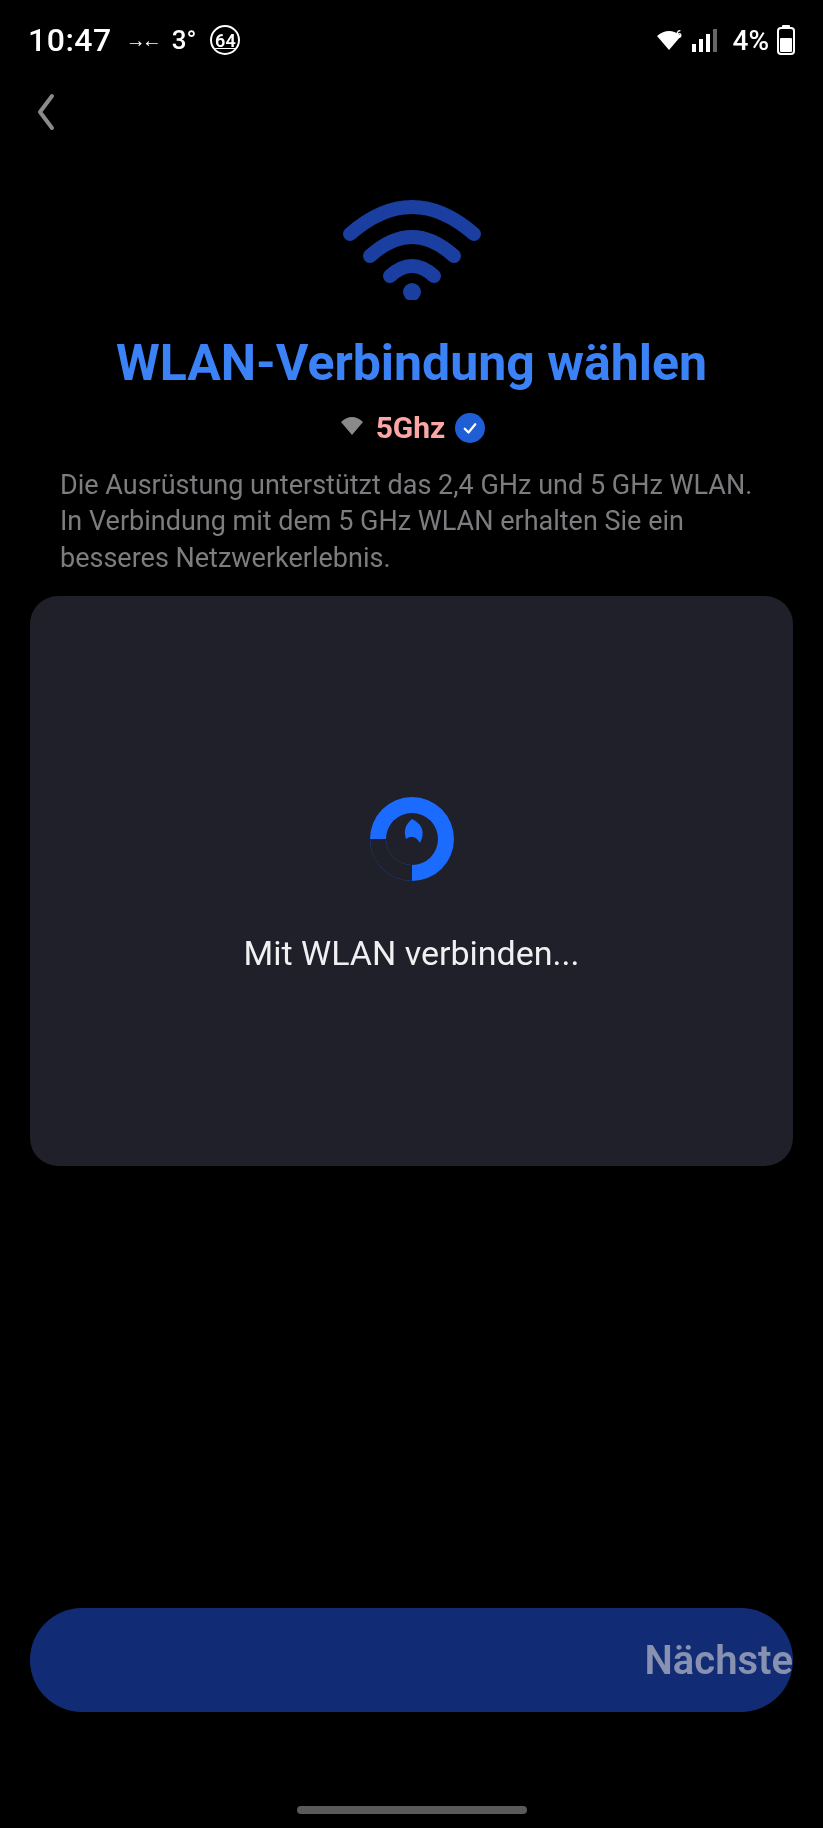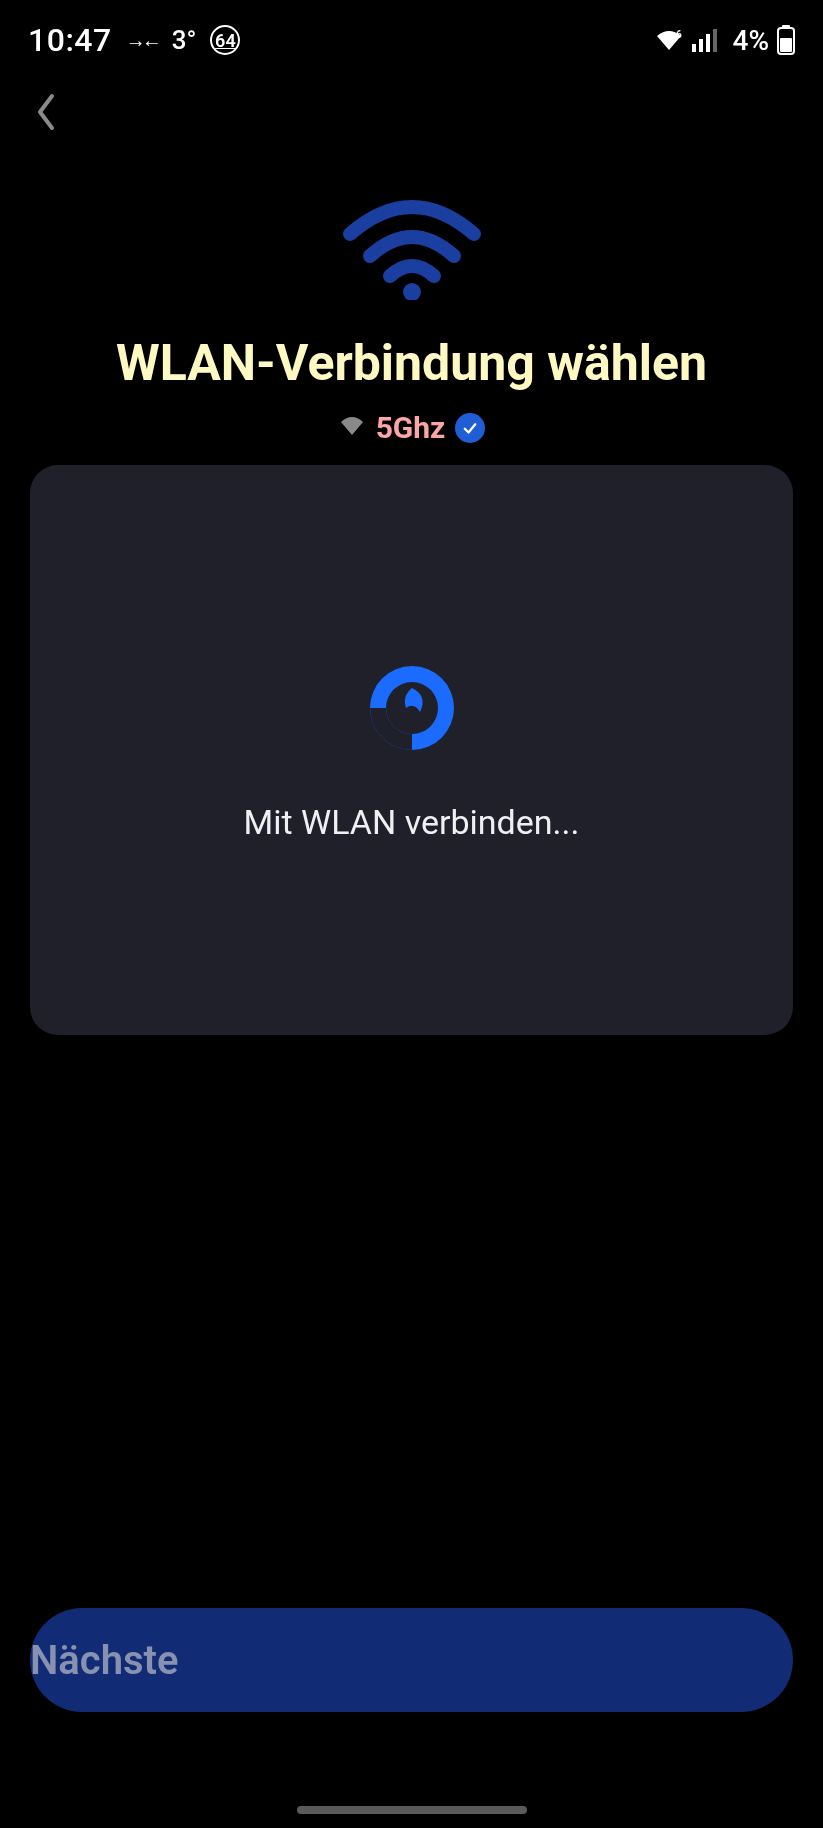--- a/index.html
+++ b/index.html
@@ -16,41 +16,41 @@
   .status-arrows { font-size: 20px; letter-spacing: -4px; }
   .wifi-status svg, .cell-status svg, .batt-status svg { display: block; }
   .batt-pct { font-size: 28px; margin-left: 4px; }
 
   
   .nav-back { position: absolute; top: 90px; left: 24px; width: 44px; height: 44px; display: flex; align-items: center; justify-content: center; color: #8a8a8a; }
 
   
   .hero { padding-top: 130px; text-align: center; }
   .wifi-hero { margin: 0 auto; }
-  .title { font-size: 50px; font-weight: 700; color: #fef9c3; margin-top: 30px; }
+  .title { font-size: 50px; font-weight: 700; color: #3b82f6; margin-top: 30px; }
 
   .bands { display: flex; justify-content: center; gap: 60px; margin-top: 18px; align-items: center; }
   .band { display: flex; align-items: center; gap: 10px; }
   .band-label { font-size: 30px; font-weight: 700; color: #fca5a5; }
   .band-check { width: 30px; height: 30px; border-radius: 50%; display: flex; align-items: center; justify-content: center; }
   .band-check.blue { background: #1f5ed4; }
   .band-check.gray { background: #7a7a7c; }
   .band-check svg { width: 18px; height: 18px; }
   .band-wifi-icon { color: #8a8a8c; }
 
   .desc { font-size: 27px; color: #7d7d80; line-height: 1.35; text-align: left; padding: 22px 60px 0 60px; }
 
   
   .card { margin: 20px 30px 0 30px; background: #1f2029; border-radius: 28px; height: 570px; display: flex; flex-direction: column; align-items: center; justify-content: center; gap: 44px; }
   .spinner { width: 100px; height: 100px; position: relative; }
   .spinner svg { width: 100%; height: 100%; }
   .card-text { font-size: 34px; color: #f0f0f2; }
 
   
-  .primary-btn { position: absolute; left: 30px; right: 30px; bottom: 116px; height: 104px; background: #112c74; border-radius: 52px; display: flex; align-items: center; justify-content: flex-start; font-size: 40px; font-weight: 600; color: #8892b0; }
+  .primary-btn { position: absolute; left: 30px; right: 30px; bottom: 116px; height: 104px; background: #112c74; border-radius: 52px; display: flex; align-items: center; justify-content: flex-end; font-size: 40px; font-weight: 600; color: #8892b0; }
 
   
   .home-indicator { position: absolute; bottom: 14px; left: 50%; transform: translateX(-50%); width: 230px; height: 8px; background: #5a5a5c; border-radius: 4px; }
 </style>
 </head>
 <body>
 
 <div class="screen">
 
   <div class="status-bar">
@@ -111,20 +111,21 @@
         </span>
         <span class="band-label">5Ghz</span>
         <span class="band-check blue">
           <svg viewBox="0 0 24 24">
               <polyline points="5,13 10,18 19,7" fill="none" stroke="#fff" stroke-width="3" stroke-linecap="round" stroke-linejoin="round"></polyline>
             </svg>
         </span>
       </div>
     </div>
 
+    <div class="desc">Die Ausrüstung unterstützt das 2,4 GHz und 5 GHz WLAN. In Verbindung mit dem 5 GHz WLAN erhalten Sie ein besseres Netzwerkerlebnis.</div>
   </div>
 
   <div class="card">
     <div class="spinner">
       <svg viewBox="0 0 100 100">
         <circle cx="50" cy="50" r="42" fill="#1c6bff"></circle>
         <path d="M50 92 A42 42 0 0 1 8 50 L24 50 A26 26 0 0 0 50 76 Z" fill="#1f2029"></path>
         <circle cx="50" cy="50" r="26" fill="#1f2029"></circle>
         <path d="M50 30 Q66 38 58 54 Q52 44 44 50 Q40 38 50 30 Z" fill="#1c6bff"></path>
       </svg>

